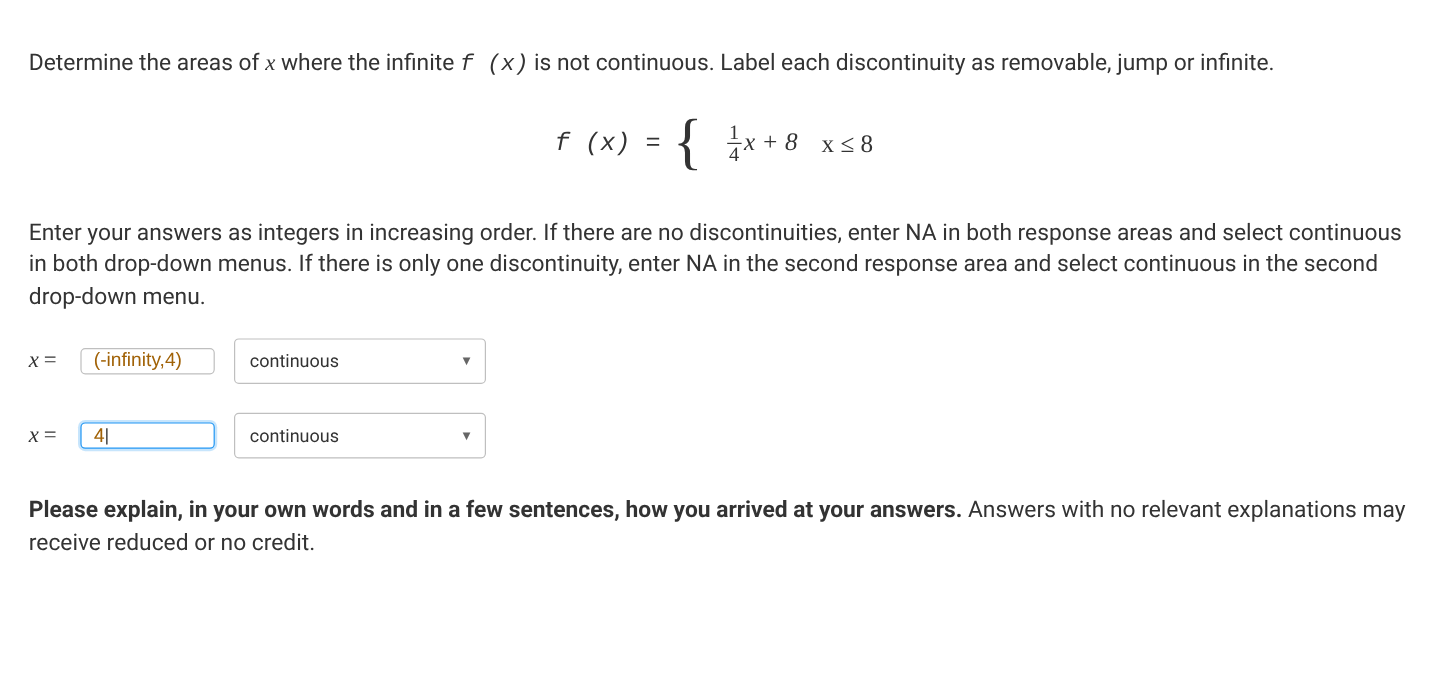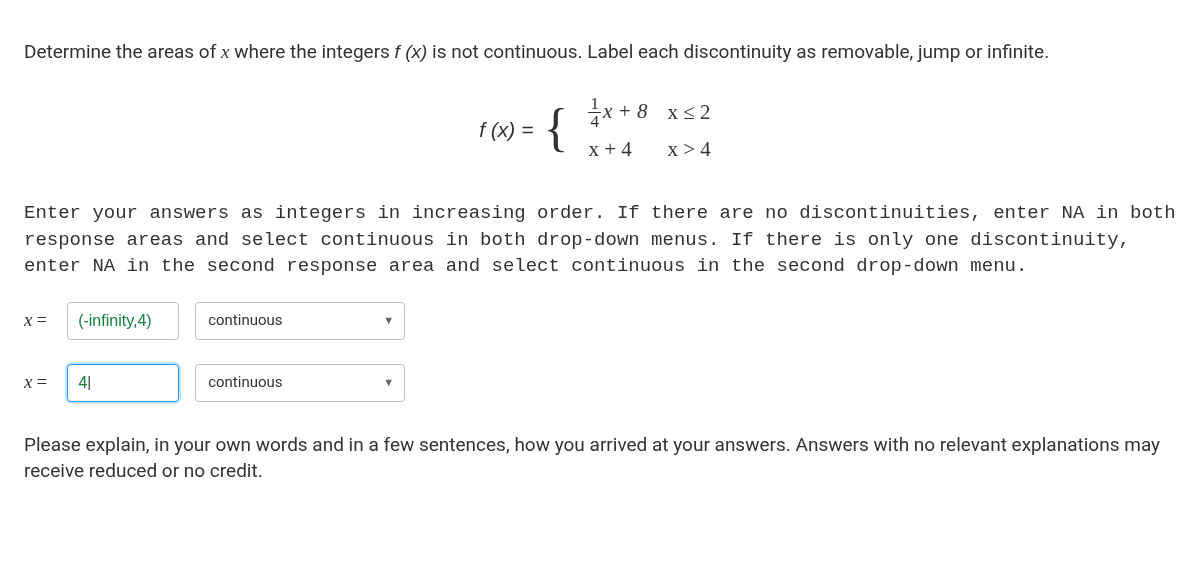--- a/index.html
+++ b/index.html
@@ -7,21 +7,21 @@
     padding: 20px 24px;
     font-family: -apple-system, BlinkMacSystemFont, "Segoe UI", Roboto, Helvetica, Arial, sans-serif;
     font-size: 19px;
     color: #333;
     background: #fff;
     line-height: 1.4;
     width: 1200px;
     box-sizing: border-box;
   }
   .math-var { font-family: "Times New Roman", Times, serif; font-style: italic; }
-  .math-func { font-family: Liberation Sans, sans-serif; font-style: italic; }
+  .math-func { font-family: Liberation Mono, monospace; font-style: italic; }
   .equation-block {
     text-align: center;
     margin: 28px 0 34px 0;
     font-family: "Times New Roman", Times, serif;
     font-size: 21px;
   }
   .eq-wrap { display:inline-flex; align-items: center; gap: 10px; }
   .brace {
     font-size: 52px;
     line-height: 52px;
@@ -36,68 +36,64 @@
     position: relative; top: -1px;
   }
   .frac .num { display:block; border-bottom: 1px solid #333; padding: 0 2px; }
   .frac .den { display:block; padding: 0 2px; }
   .answer-row {
     display: flex; align-items: center; gap: 16px; margin: 16px 0 24px 0;
   }
   .x-eq { font-family: "Times New Roman", Times, serif; font-style: italic; font-size: 19px; white-space: nowrap; }
   .x-eq .op { font-style: normal; padding: 0 4px; }
   .text-input {
-    height: 38px; width: 112px; border: 1px solid #bfbfbf; border-radius: 4px;
-    font-size: 16px; padding: 0 10px; color: #15803d; background: #fff; box-sizing: border-box;
+    height: 22px; width: 112px; border: 1px solid #bfbfbf; border-radius: 4px;
+    font-size: 16px; padding: 0 10px; color: #a16207; background: #fff; box-sizing: border-box;
   }
   .text-input.focused {
     border: 1px solid #2196f3; box-shadow: 0 0 0 2px rgba(33,150,243,0.25);
     outline: none;
   }
   .select {
     height: 38px; width: 210px; border: 1px solid #bfbfbf; border-radius: 4px;
     font-size: 15px; padding: 0 28px 0 12px; color: #333; background: #fff;
     display: inline-flex; align-items: center; position: relative; box-sizing: border-box;
     cursor: pointer;
   }
   .select .caret {
     position: absolute; right: 10px; top: 50%; transform: translateY(-50%);
     font-size: 11px; color: #666;
   }
-  .bold { font-weight: 400; }
-  p.instr { margin: 24px 0 22px 0; font-family: Liberation Mono, monospace; }
+  .bold { font-weight: 700; }
+  p.instr { margin: 24px 0 22px 0; }
   p.instr2 { margin: 30px 0 0 0; }
   .cursor-bar::after { content:"|"; color:#333; animation: blink 1s steps(1) infinite; }
   @keyframes blink { 50% { opacity: 0; } }
 </style>
 </head>
 <body>
 
 <p>
-  <span>Determine the areas of </span><span class="math-var">x</span><span> where the integers </span><span class="math-func">f (x)</span><span> is not continuous. Label each discontinuity as removable, jump or infinite.</span>
+  <span>Determine the areas of </span><span class="math-var">x</span><span> where the infinite </span><span class="math-func">f (x)</span><span> is not continuous. Label each discontinuity as removable, jump or infinite.</span>
 </p>
 
 <div class="equation-block">
   <span class="eq-wrap">
     <span class="math-func" style="font-style: italic; text-align: center;">f (x) =</span>
     <span class="brace">{</span>
     <table class="piece-table">
       <tbody>
           <tr>
         <td>
           <span class="frac">
             <span class="num">1</span>
             <span class="den">4</span>
           </span><span class="math-var" style="padding-left:2px;">x + 8</span>
         </td>
-        <td class="math-var">x ≤ 2</td>
-      </tr>
-      <tr>
-        <td class="math-var">x + 4</td>
-        <td class="math-var">x &gt; 4</td>
+        <td class="math-var">x ≤ 8</td>
       </tr>
     </tbody>
       </table>
   </span>
 </div>
 
 <p class="instr">Enter your answers as integers in increasing order. If there are no discontinuities, enter NA in both response areas and select continuous in both drop-down menus. If there is only one discontinuity, enter NA in the second response area and select continuous in the second drop-down menu.</p>
 
 <div class="answer-row">
   <span class="x-eq">

